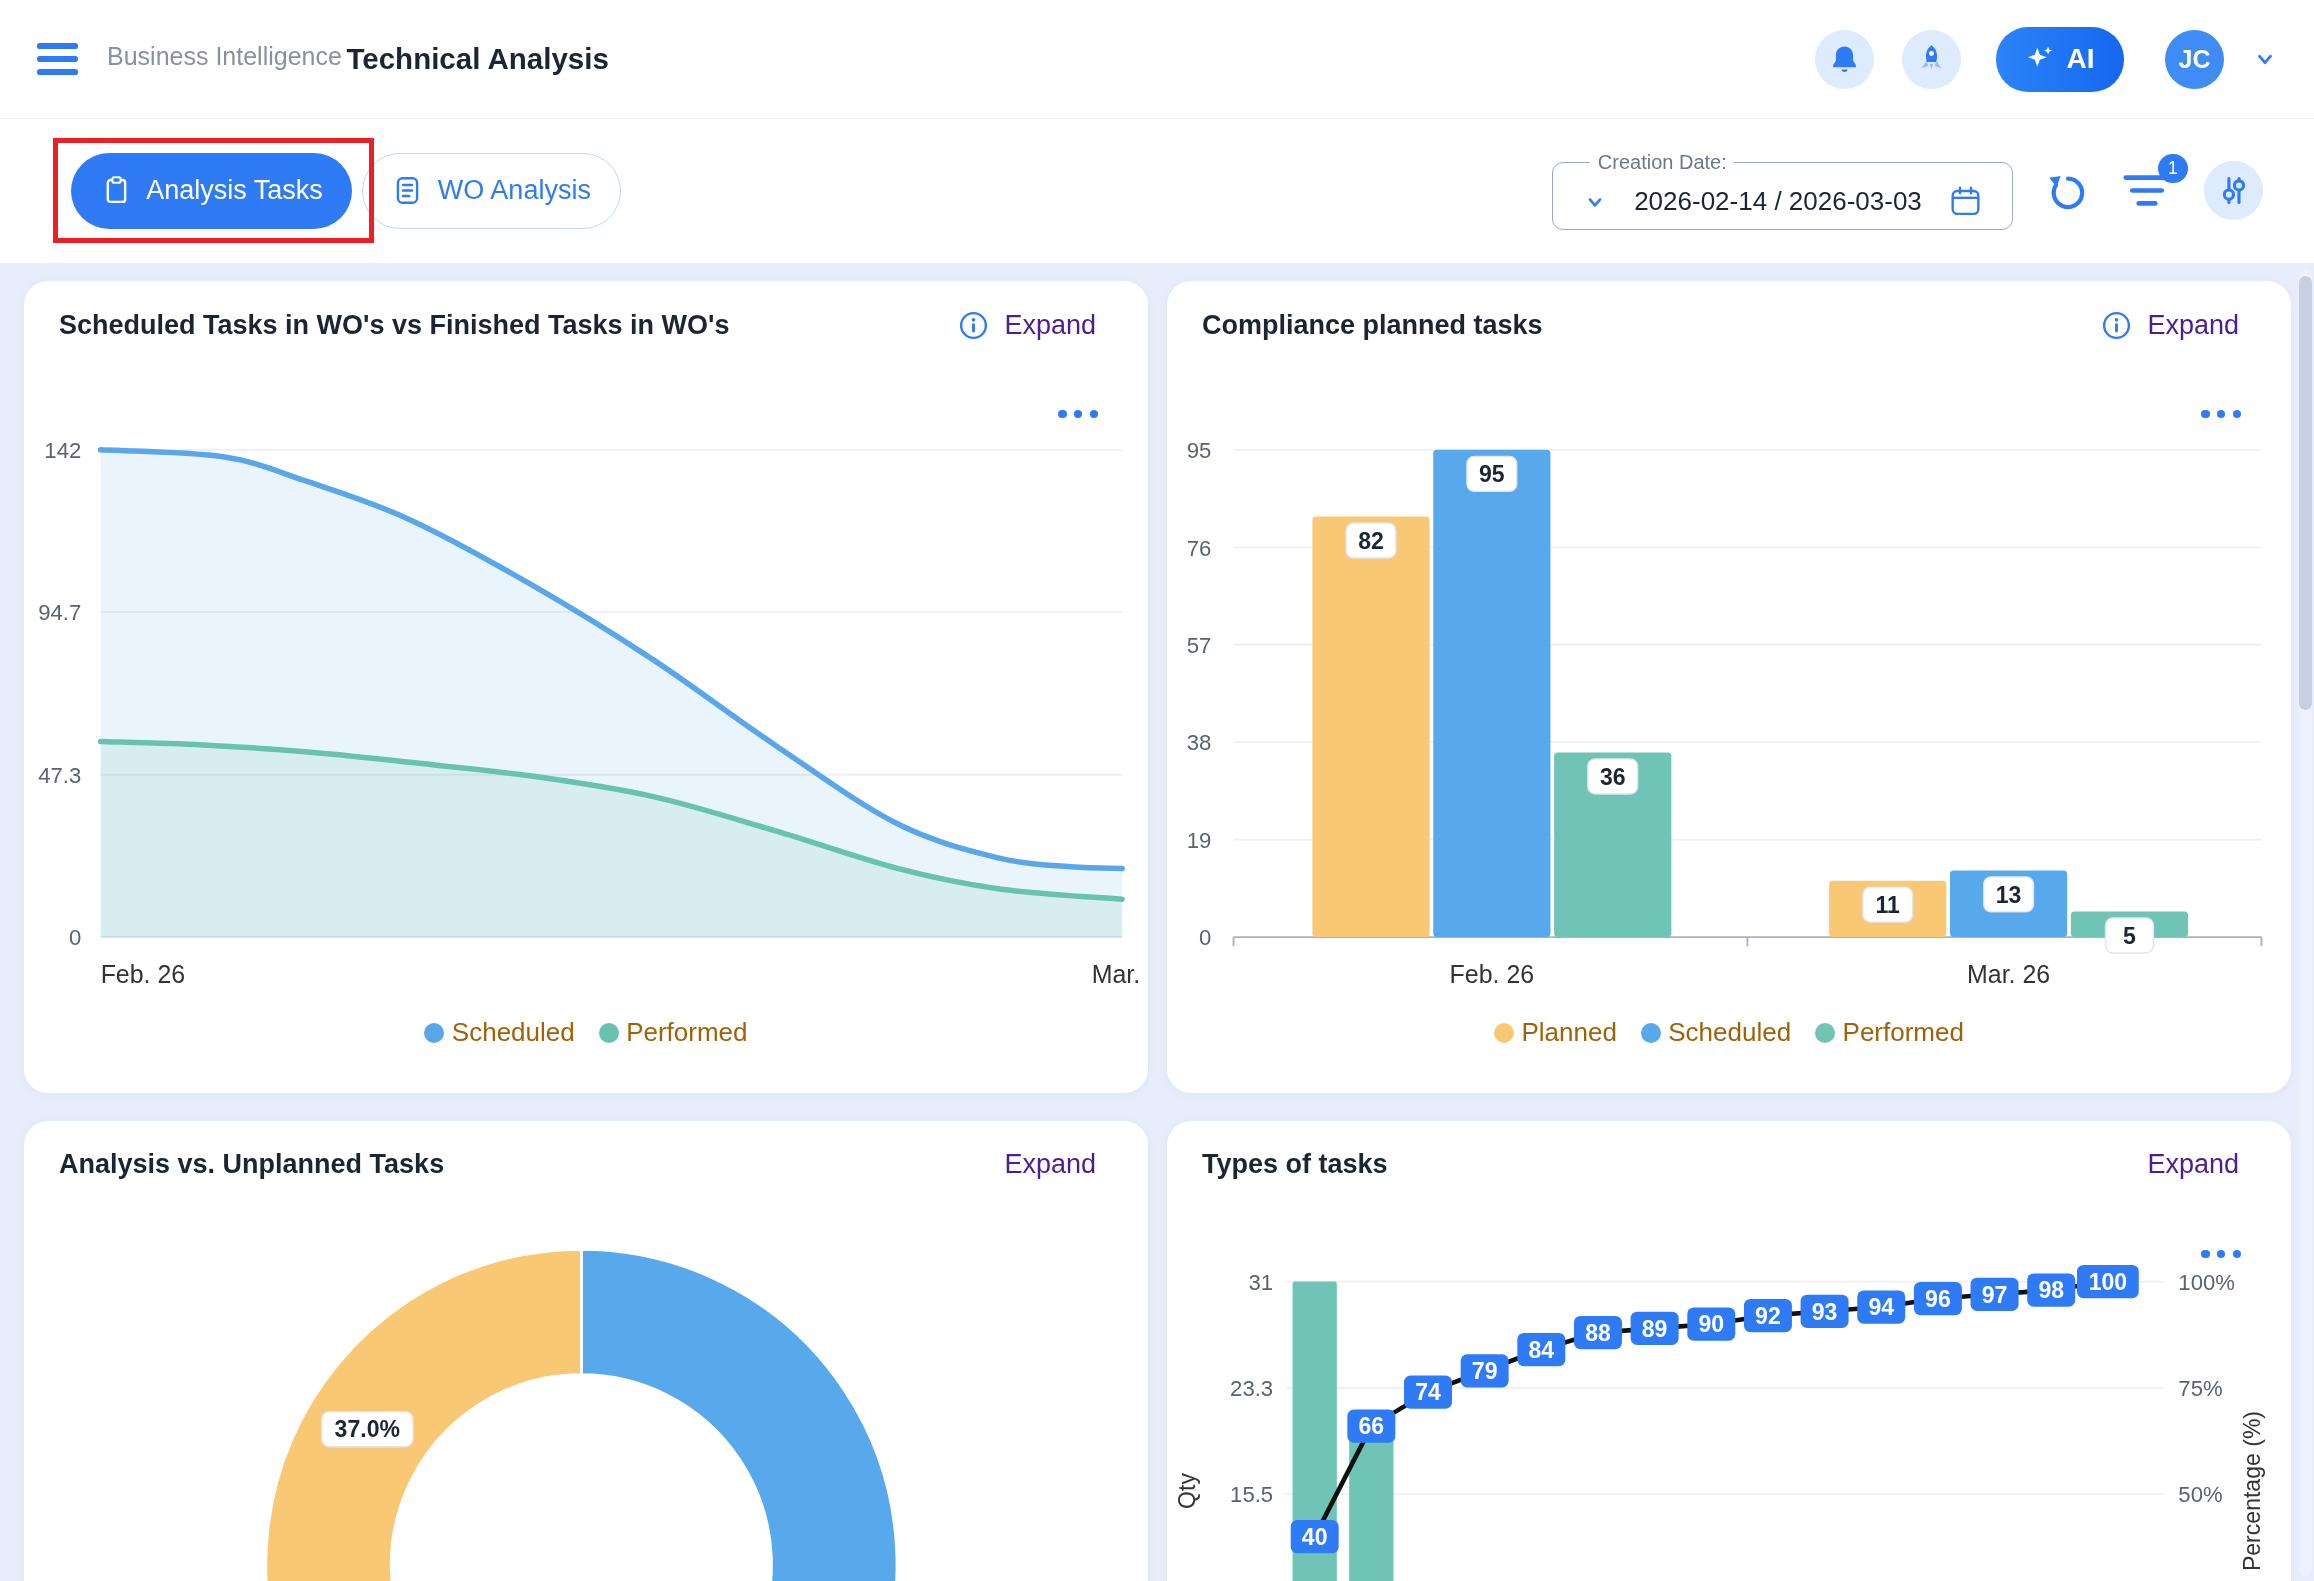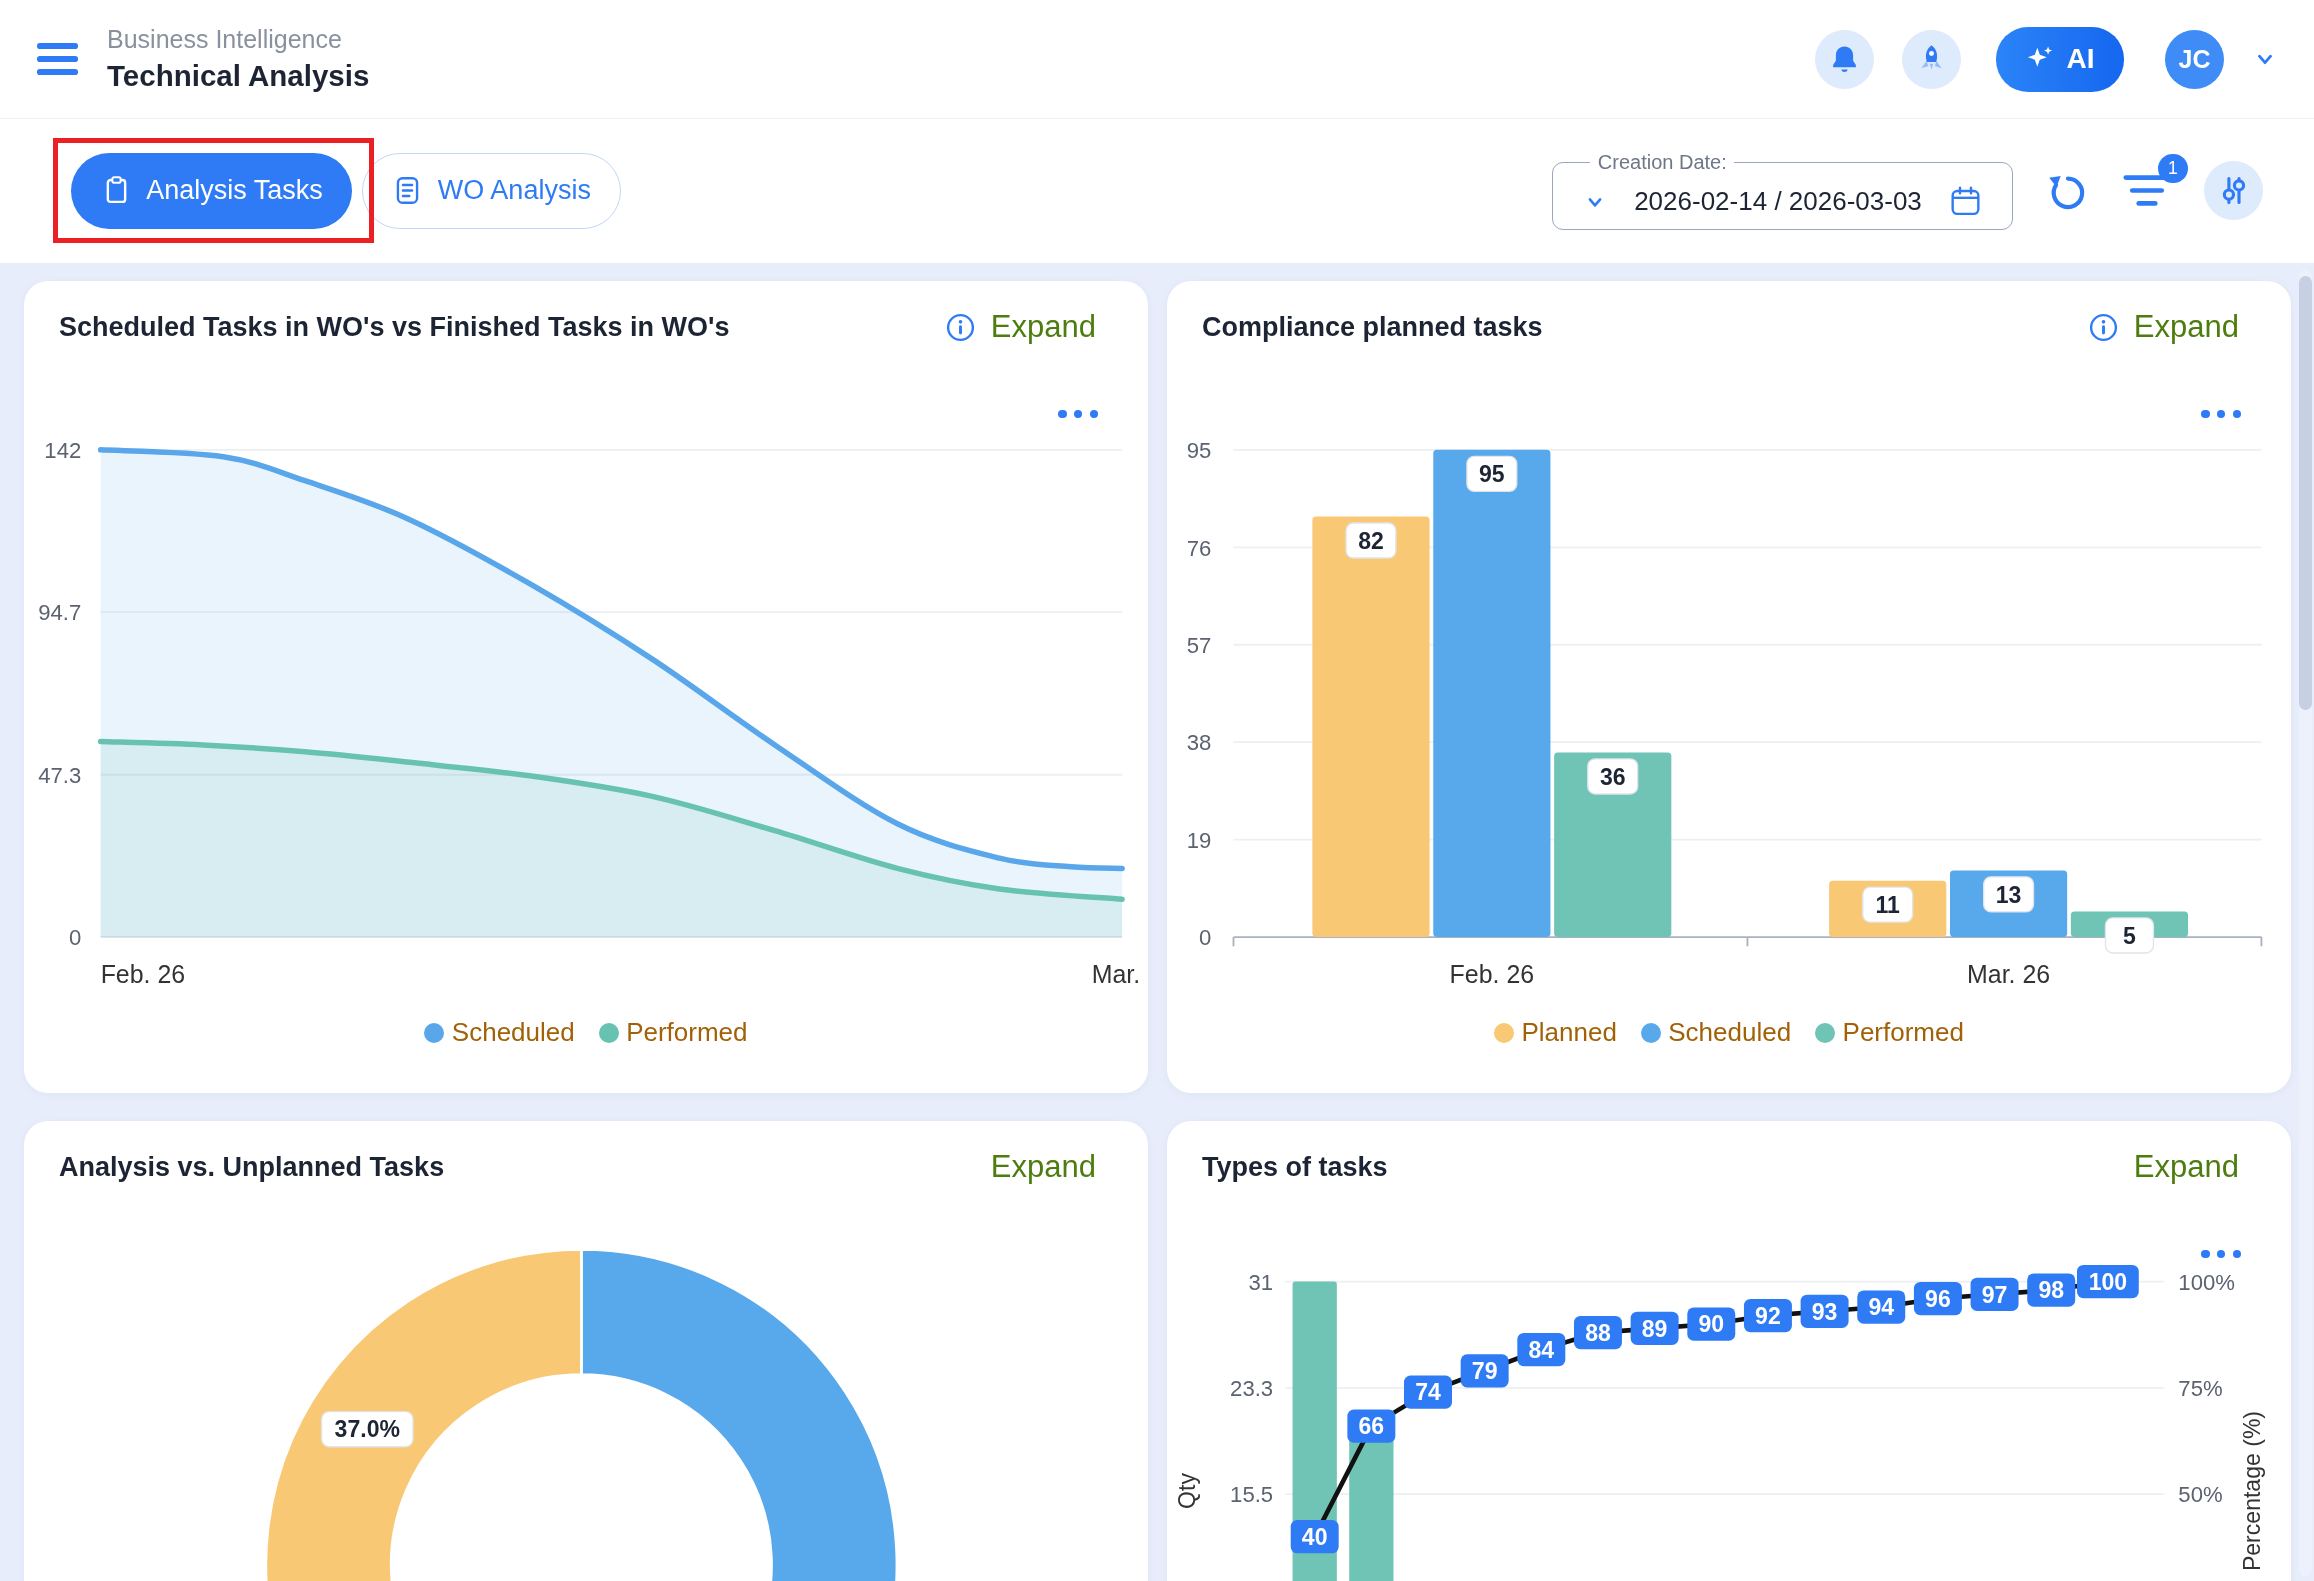--- a/index.html
+++ b/index.html
@@ -4,21 +4,21 @@
 <style>
   *{box-sizing:border-box}
   html,body{margin:0;padding:0;overflow:hidden}
   body{background:#E7EDFA;font-family:"Liberation Sans",sans-serif}
   .page{position:relative;width:2315px;height:1582px;overflow:hidden;background:#E7EDFA}
 
   
   .header{position:absolute;left:0;top:0;width:100%;height:118px;background:#fff;display:flex;align-items:center;padding:0 37px;z-index:6;box-shadow:0 0.9px 0 #eef1f6}
   .hamburger{width:44px;display:flex;flex-direction:column;gap:7.4px;cursor:pointer;margin-right:26px}
   .hamburger span{display:block;width:41px;height:5.5px;border-radius:2.8px;background:#2F7BF6}
-  .titles{display:flex;flex-direction:column;gap:4.6px}
+  .titles{display:flex;gap:4.6px}
   .app-title{font-size:25px;color:#8A919E}
   .page-title{font-size:29.5px;font-weight:600;color:#1D2433}
   .header-right{margin-left:auto;display:flex;align-items:center;gap:28px}
   .icon-circle{width:59px;height:59px;border-radius:50%;background:#DDEBFD;display:flex;align-items:center;justify-content:center;border:none;cursor:pointer;padding:0}
   .ai-pill{height:65px;padding:0 29.5px;border-radius:32px;background:linear-gradient(90deg,#2b84f8,#1567ef);color:#fff;font-size:28px;font-weight:600;display:flex;align-items:center;gap:13px;border:none;cursor:pointer;margin-left:7.4px}
   .avatar{width:59px;height:59px;border-radius:50%;background:#3F8CF6;color:#fff;font-size:25px;font-weight:600;display:flex;align-items:center;justify-content:center;margin-left:13px;cursor:pointer}
   .profile-chevron{display:flex;cursor:pointer}
 
   
   .toolbar{position:absolute;left:0;top:118px;width:100%;height:145px;background:#fff;display:flex;align-items:center;padding:0 52px 0 37px;z-index:5}
@@ -38,21 +38,21 @@
   .red-box{position:absolute;left:53px;top:138px;width:321px;height:105px;border:5.5px solid #EC1F24;z-index:40;pointer-events:none}
 
   
   .card{position:absolute;width:1124px;height:812px;background:#fff;border-radius:24px;overflow:hidden;box-shadow:0 1.8px 9.2px rgba(30,60,120,.04)}
   #card-area{left:24px;top:281px}
   #card-bars{left:1167px;top:281px}
   #card-donut{left:24px;top:1121px}
   #card-pareto{left:1167px;top:1121px}
   .card-head{position:absolute;left:35px;right:52px;top:28px;display:flex;align-items:center;gap:14px;z-index:2}
   .card-title{flex:1;font-size:27px;font-weight:600;color:#1D2433;margin:0;white-space:nowrap}
-  .expand-link{font-size:31px;color:#4d7c0f;cursor:pointer;text-decoration:none}
+  .expand-link{font-size:27px;color:#4c1d95;cursor:pointer;text-decoration:none}
   .info-btn{display:flex;cursor:pointer}
   .menu-dots{position:absolute;top:129px;right:50px;display:flex;gap:7.4px;cursor:pointer;z-index:2}
   .menu-dots i{width:8.3px;height:8.3px;border-radius:50%;background:#2F7BF6}
   .chart{position:absolute;left:0;top:0;width:1124px;height:812px}
   svg text{font-family:"Liberation Sans",sans-serif}
   .legend{position:absolute;left:0;right:0;top:736px;display:flex;justify-content:center;align-items:center;gap:24px;z-index:2}
   .legend-item{display:flex;align-items:center;gap:7.4px;font-size:26px;color:#a16207;cursor:pointer}
   .legend-dot{width:20px;height:20px;border-radius:50%;display:inline-block}
 
   

